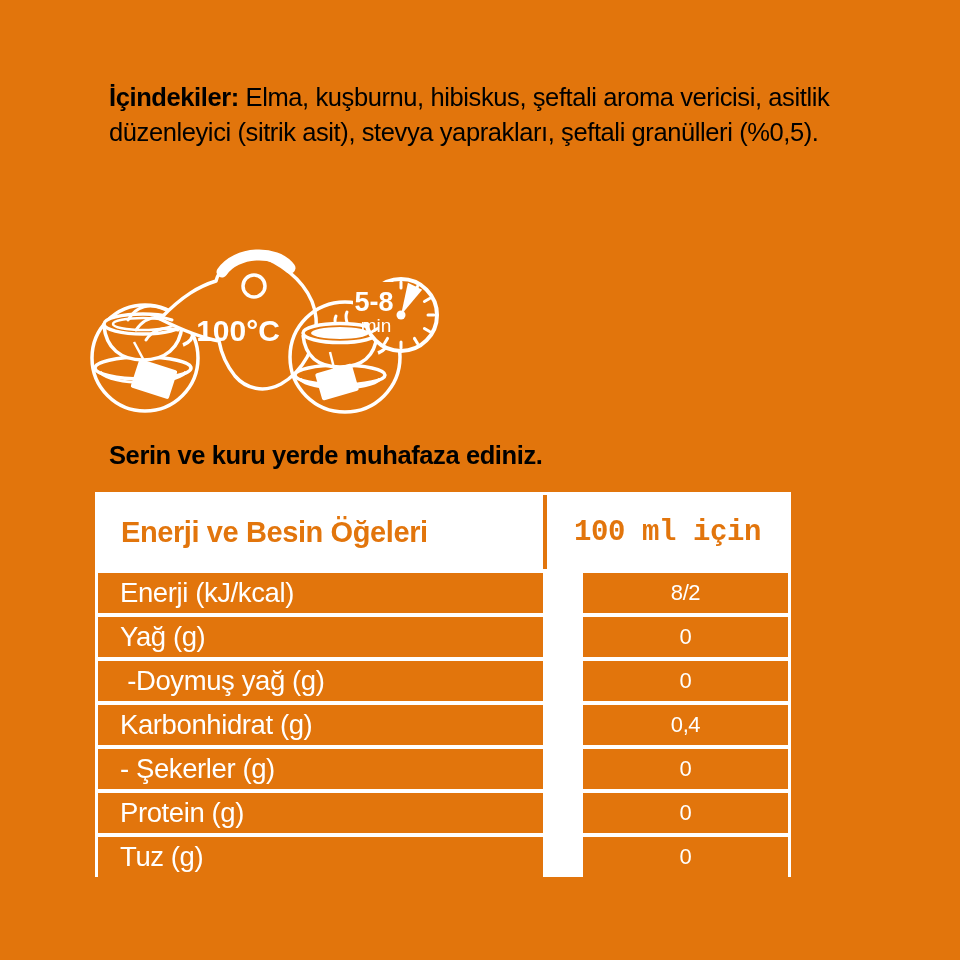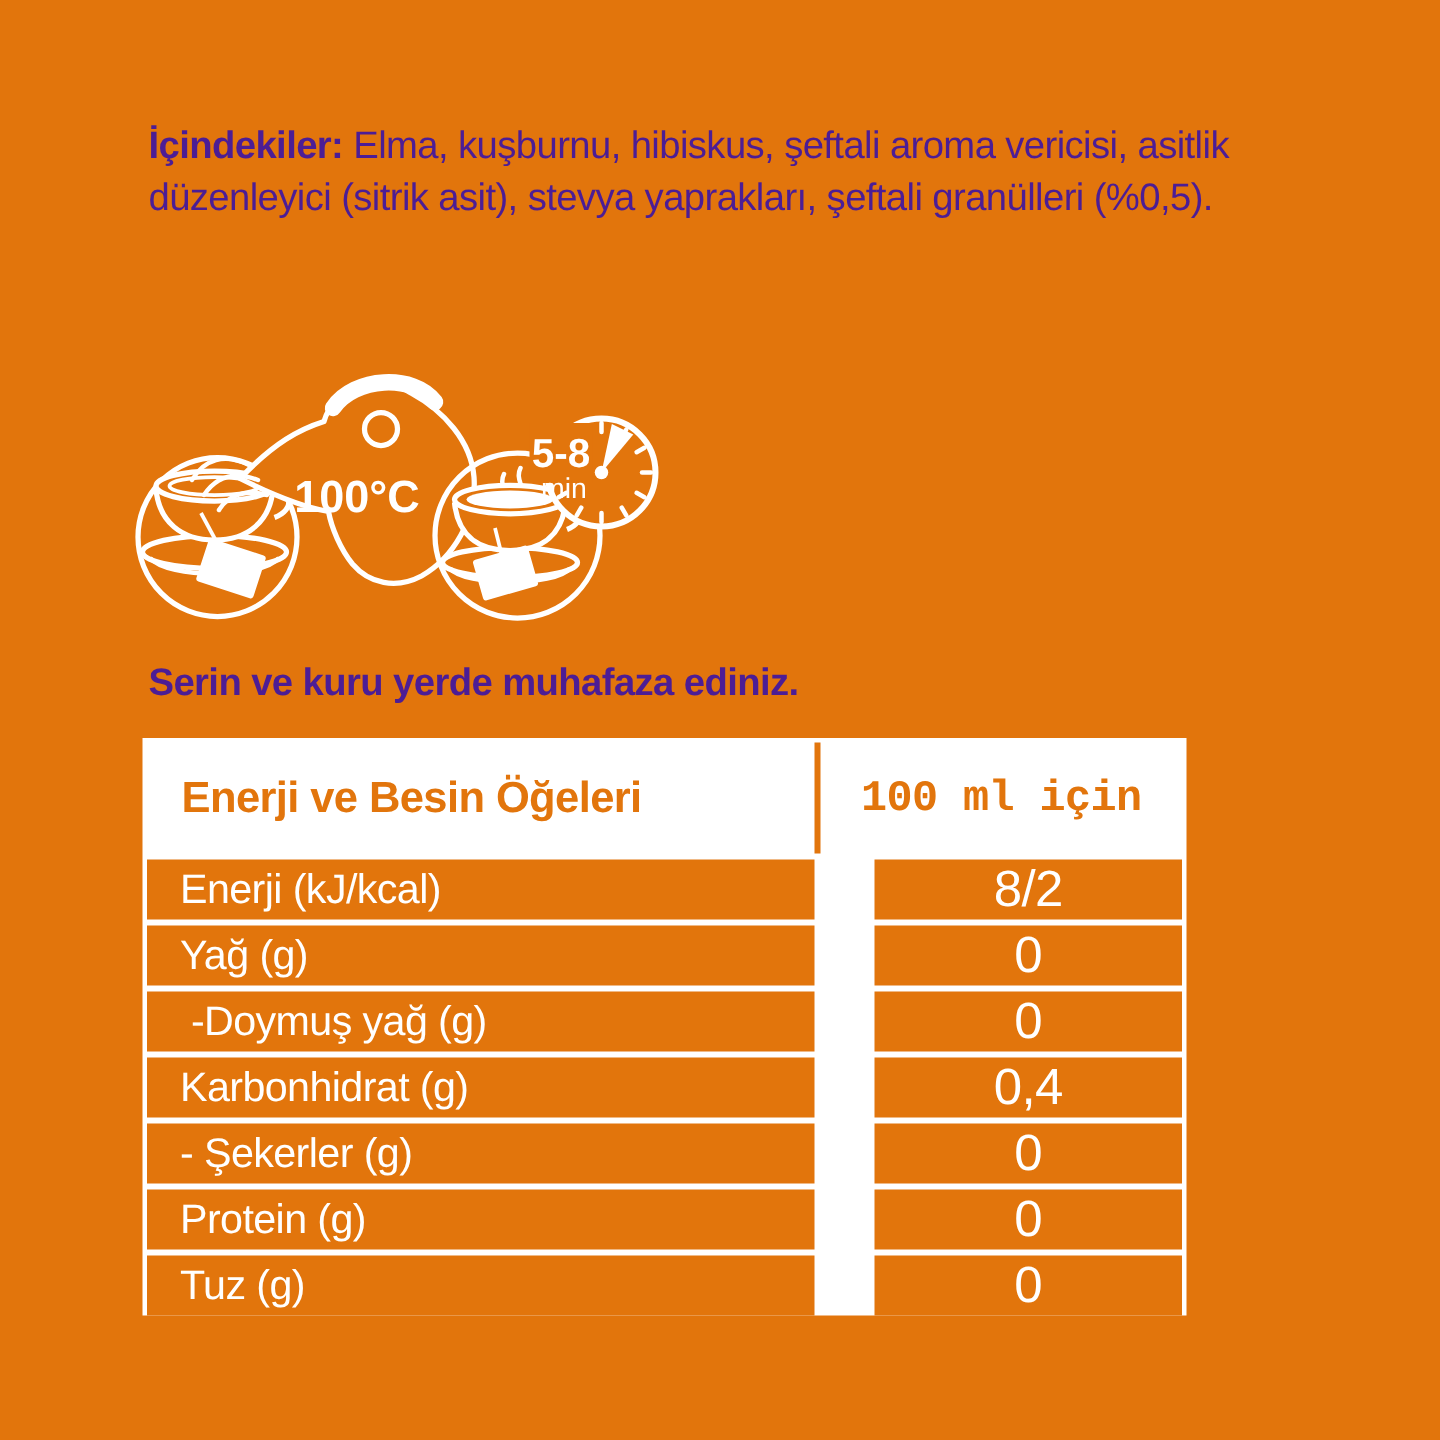--- a/index.html
+++ b/index.html
@@ -4,22 +4,22 @@
 <style>
   html,body{margin:0;padding:0;}
   body{
     width:960px;height:960px;
     background:#E2750C;
     font-family:"Liberation Sans","DejaVu Sans",sans-serif;
     overflow:hidden;
   }
   .label{position:relative;width:960px;height:960px;background:#E2750C;}
   .para{
-    position:absolute;left:99px;width:788px;
-    color:#4c1d95;font-size:25.5px;line-height:35px;letter-spacing:-0.4px;
+    position:absolute;left:109px;width:788px;
+    color:#000000;font-size:25.5px;line-height:35px;letter-spacing:-0.4px;
     margin:0;
   }
   .para b{font-weight:bold;}
   .p-ingredients{top:80px;}
   .p-preparation{top:164px;}
   .p-storage{top:438px;font-weight:bold;}
   .icon-svg{position:absolute;overflow:visible;}
   #icon-kettle{left:88px;top:246px;}
   #icon-timer{left:278px;top:252px;}
   svg text{font-family:"Liberation Sans","DejaVu Sans",sans-serif;}
@@ -38,21 +38,21 @@
   .th2{flex:1;text-align:center;padding-left:4px;font-family:Liberation Mono, monospace;}
   .trow{display:flex;height:40px;margin-top:4px;gap:36px;}
   .trow:first-of-type{margin-top:0;}
   .td1{
     width:445px;box-sizing:border-box;background:#E2750C;color:#FFFFFF;
     font-size:27.5px;line-height:40px;padding-left:22px;letter-spacing:-0.4px;
     white-space:pre-wrap;margin-right:4px;
   }
   .td2{
     flex:1;background:#E2750C;color:#FFFFFF;
-    font-size:34px;line-height:40px;text-align:center;letter-spacing:-0.4px;
+    font-size:22px;line-height:40px;text-align:center;letter-spacing:-0.4px;
   }
 </style>
 </head>
 <body>
 
 <div class="label">
 
   <p class="para p-ingredients"><b>İçindekiler:</b><span> Elma, kuşburnu, hibiskus, şeftali aroma vericisi, asitlik düzenleyici (sitrik asit), stevya yaprakları, şeftali granülleri (%0,5).</span></p>
 
 

